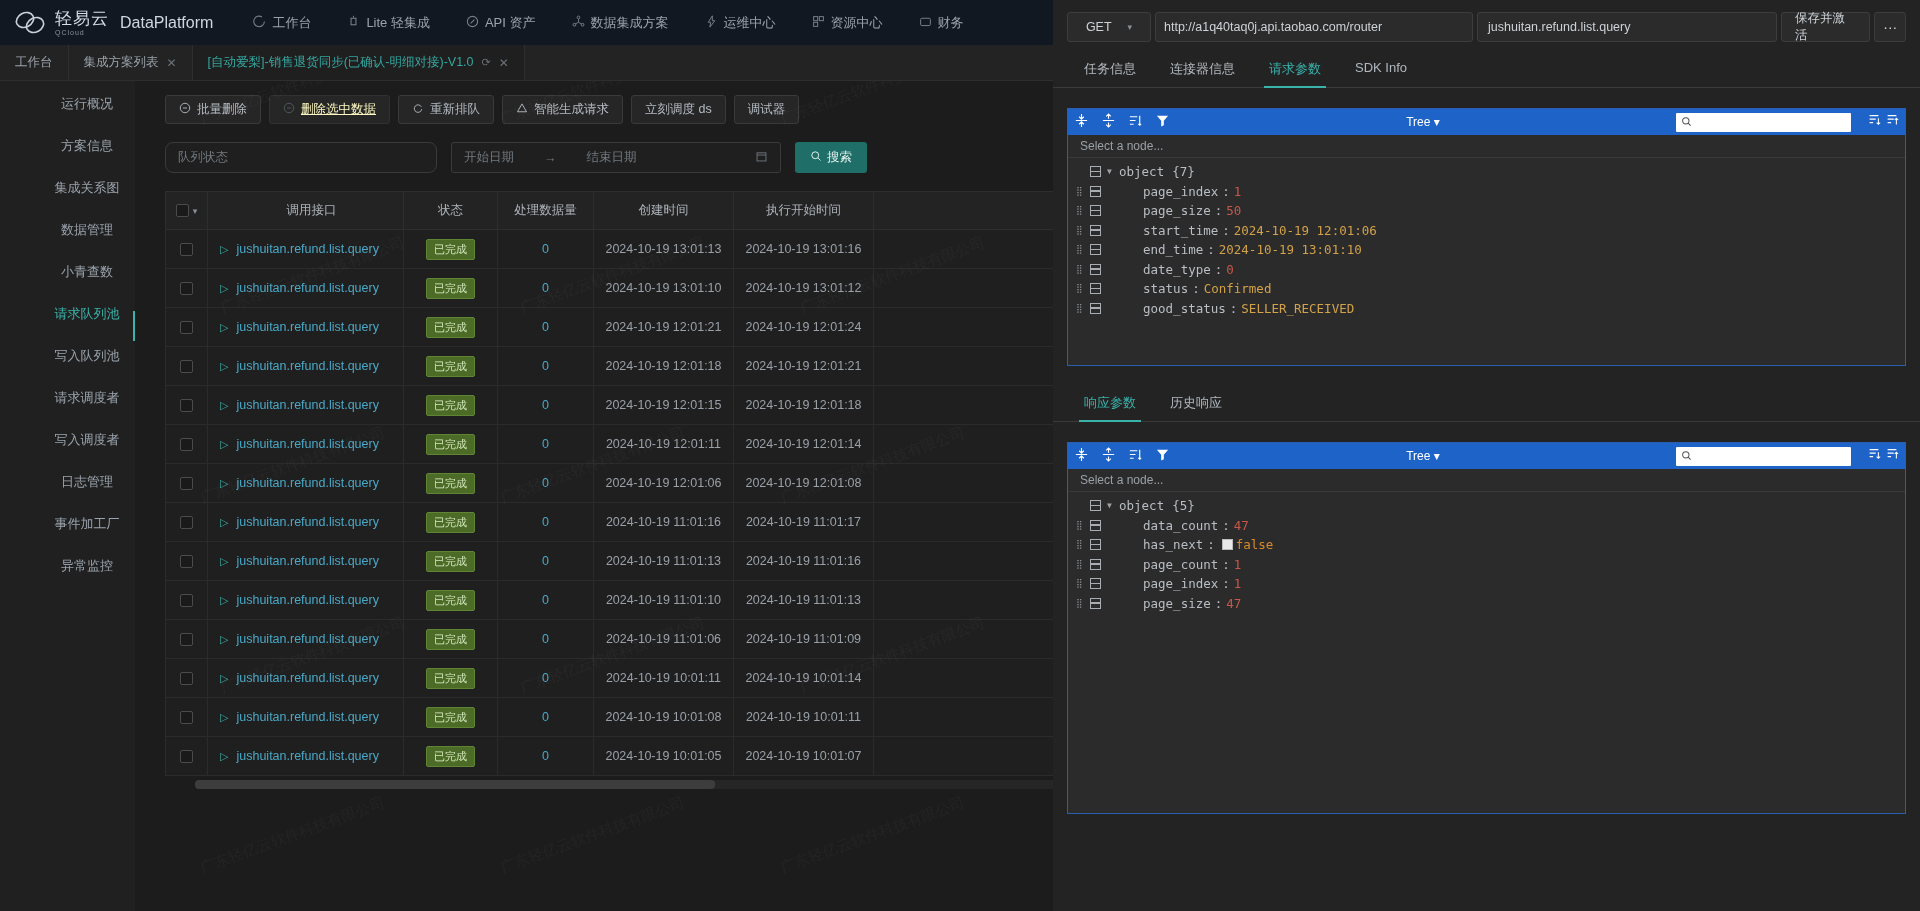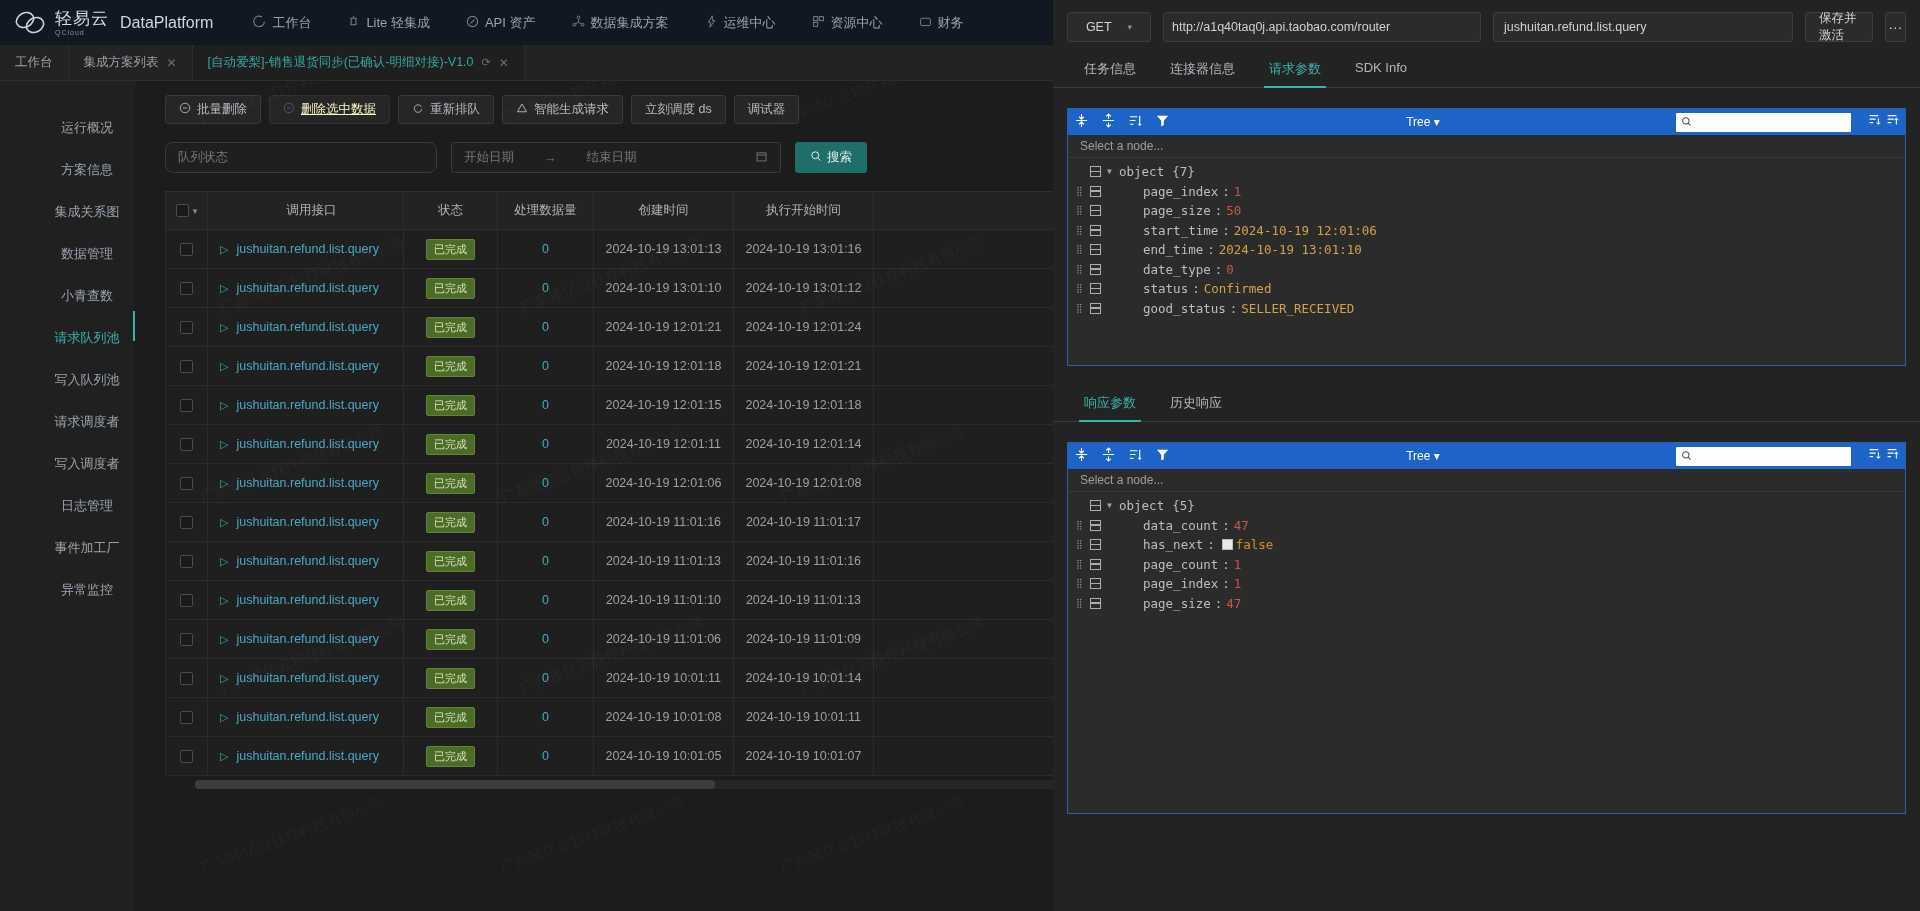--- a/index.html
+++ b/index.html
@@ -38,21 +38,21 @@
     color: #9aa3ad; border-right: 1px solid #2e2e2e; cursor: pointer; white-space: nowrap;
   }
   .tab.active { color: #35a6a0; background: #1f1f1f; }
   .tab .x { font-size: 12px; color: #6d7279; }
   .tab .reload { font-size: 11px; color: #6d7279; }
 
   .body-area { display: flex; height: calc(911px - 45px - 36px); }
 
   .sidebar { width: 135px; background: #202020; padding-top: 14px; flex-shrink: 0; }
   .side-item {
-    height: 42px; display: flex; align-items: flex-end; justify-content: center;
+    height: 42px; display: flex; align-items: flex-start; justify-content: center;
     font-size: 13px; color: #9aa3ad; cursor: pointer; position: relative; margin-left: 39px;
   }
   .side-item.active { color: #3ab3ab; }
   .side-item.active::before {
     content: ''; position: absolute; right: 0; top: 6px; bottom: 6px; width: 2px; background: #3ab3ab;
   }
 
   .content { flex: 1; background: #1c1c1c; padding: 14px 0 0 0; position: relative; overflow: hidden; }
 
   .toolbar { display: flex; gap: 8px; padding: 0 8px 0 30px; margin-bottom: 18px; }
@@ -104,21 +104,21 @@
   .badge-done {
     display: inline-block; background: #4b6b27; border: 1px solid #5f8433; color: #d6e7bf;
     font-size: 11px; border-radius: 2px; padding: 2px 7px;
   }
   .num-link { color: #4aa8c7; }
   .scroll-x { width: 922px; height: 9px; margin-left: 30px; margin-top: 4px; background: #262626; border-radius: 4px; position: relative; }
   .scroll-x .thumb { position: absolute; left: 0; top: 0; height: 9px; width: 520px; background: #3d3d3d; border-radius: 4px; }
 
   
   .right { width: 867px; height: 911px; background: #232323; position: relative; }
-  .req-bar { display: flex; align-items: center; gap: 12px; padding: 12px 14px 10px 14px; }
+  .req-bar { display: flex; align-items: center; gap: 4px; padding: 12px 14px 10px 14px; }
   .method {
     height: 30px; min-width: 84px; background: #2b2b2b; border: 1px solid #3d3d3d; border-radius: 3px;
     color: #cfd4da; font-size: 12.5px; display: flex; align-items: center; justify-content: center; gap: 16px;
   }
   .method .cv { font-size: 9px; color: #8a9097; }
   .url-in {
     height: 30px; flex: 0 0 318px; background: #2b2b2b; border: 1px solid #3d3d3d; border-radius: 3px;
     color: #cdd2d8; font-size: 12.5px; display: flex; align-items: center; padding: 0 8px; overflow: hidden; white-space: nowrap;
   }
   .op-in {

